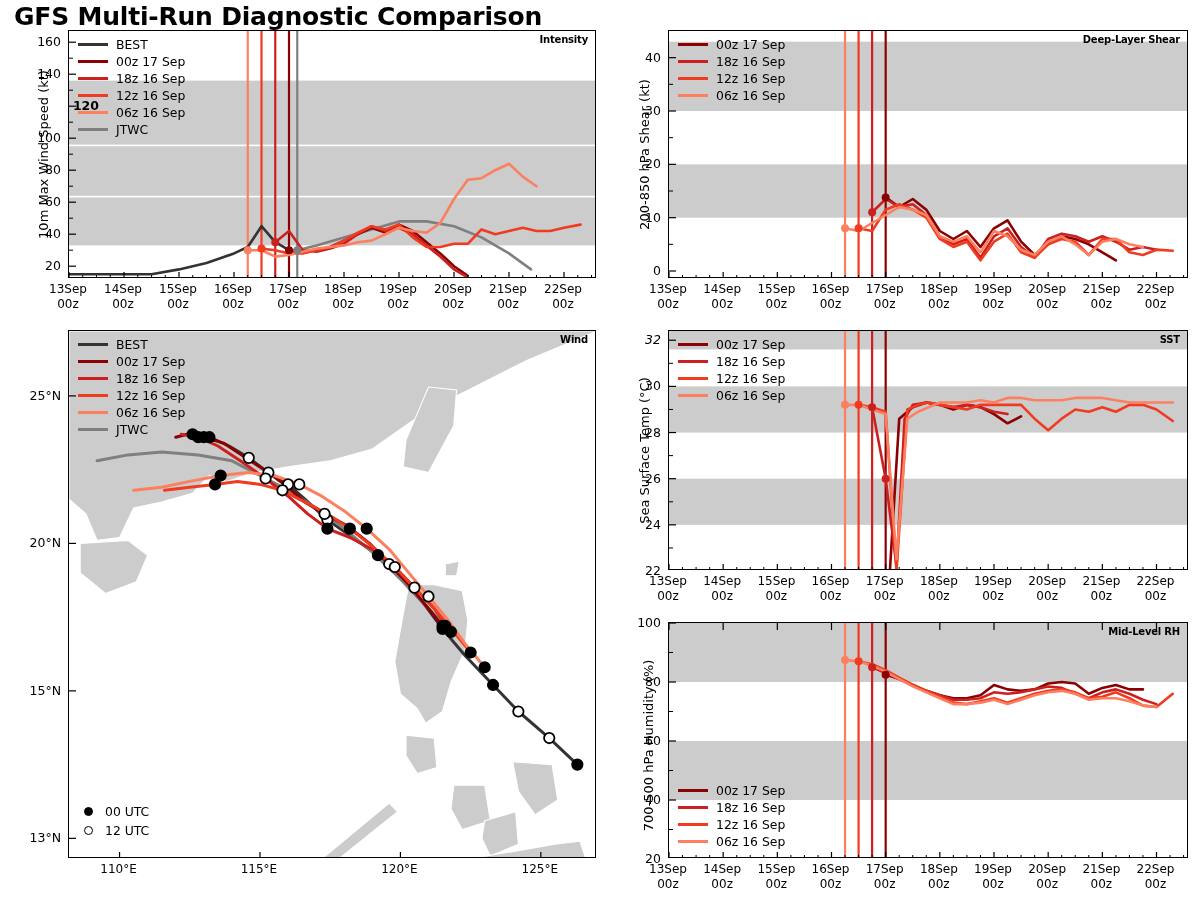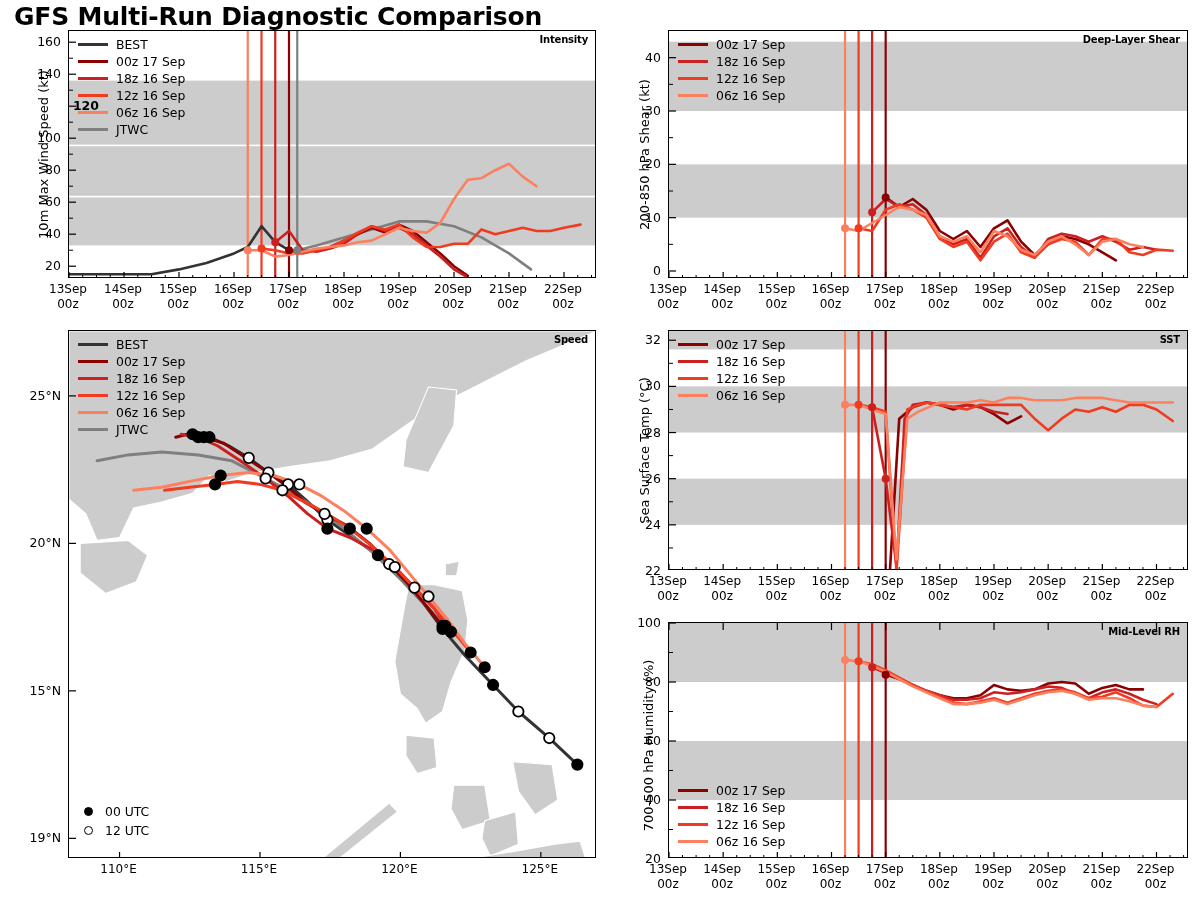--- a/index.html
+++ b/index.html
@@ -299,21 +299,21 @@
           <line x1="0" y1="507.3519553072626" x2="7" y2="507.3519553072626" stroke="#000" stroke-width="1.2"></line>
           <line x1="0" y1="359.8659217877095" x2="7" y2="359.8659217877095" stroke="#000" stroke-width="1.2"></line>
           <line x1="0" y1="212.37988826815644" x2="7" y2="212.37988826815644" stroke="#000" stroke-width="1.2"></line>
           <line x1="0" y1="64.89385474860336" x2="7" y2="64.89385474860336" stroke="#000" stroke-width="1.2"></line>
           <line x1="50.55319148936163" y1="528" x2="50.55319148936163" y2="521" stroke="#000" stroke-width="1.2"></line>
           <line x1="190.97872340425528" y1="528" x2="190.97872340425528" y2="521" stroke="#000" stroke-width="1.2"></line>
           <line x1="331.4042553191489" y1="528" x2="331.4042553191489" y2="521" stroke="#000" stroke-width="1.2"></line>
           <line x1="471.82978723404256" y1="528" x2="471.82978723404256" y2="521" stroke="#000" stroke-width="1.2"></line>
         </svg>
     </div>
-    <div class="panel-label">Speed</div>
+    <div class="panel-label">Wind</div>
     <div class="legend" id="legend-track" style="left:10px; top:6px;">
         <div class="legend-row">
           <span class="legend-swatch" style="border-top-color: rgb(51, 51, 51);"></span>
           <span class="legend-label">BEST</span>
         </div>
         <div class="legend-row">
           <span class="legend-swatch" style="border-top-color: rgb(139, 0, 0);"></span>
           <span class="legend-label">00z 17 Sep</span>
         </div>
         <div class="legend-row">
@@ -338,21 +338,21 @@
           <span class="marker-dot filled"></span>
           <span>00 UTC</span>
         </div>
         <div class="marker-row">
           <span class="marker-dot open"></span>
           <span>12 UTC</span>
         </div>
       </div>
   </div>
   <div id="yticks-track">
-      <div class="ytick" style="right: 1139px; top: 837.352px;">19°N</div>
+      <div class="ytick" style="right: 1139px; top: 837.352px;">13°N</div>
       <div class="ytick" style="right: 1139px; top: 689.866px;">15°N</div>
       <div class="ytick" style="right: 1139px; top: 542.38px;">20°N</div>
       <div class="ytick" style="right: 1139px; top: 394.894px;">25°N</div>
     </div>
   <div id="xticks-track">
       <div class="xtick" style="left: 118.553px; top: 862px;">110°E</div>
       <div class="xtick" style="left: 258.979px; top: 862px;">115°E</div>
       <div class="xtick" style="left: 399.404px; top: 862px;">120°E</div>
       <div class="xtick" style="left: 539.83px; top: 862px;">125°E</div>
     </div>
@@ -585,21 +585,21 @@
         </div>
       </div>
   </div>
   <div class="ylabel" style="left:524px; top:443px; width:240px; transform:rotate(-90deg);">Sea Surface Temp (°C)</div>
   <div id="yticks-sst">
       <div class="ytick" style="right: 539px; top: 570px;">22</div>
       <div class="ytick" style="right: 539px; top: 523.846px;">24</div>
       <div class="ytick" style="right: 539px; top: 477.692px;">26</div>
       <div class="ytick" style="right: 539px; top: 431.538px;">28</div>
       <div class="ytick" style="right: 539px; top: 385.385px;">30</div>
-      <div class="ytick" style="right: 539px; top: 339.231px;">32</div>
+      <div class="ytick" style="right: 539px; top: 339.231px; font-style: italic;">32</div>
     </div>
   <div id="xticks-sst">
       <div class="xtick" style="left: 668px; top: 574px;">
         <div>13Sep</div>
         <div>00z</div>
       </div>
       <div class="xtick" style="left: 722.167px; top: 574px;">
         <div>14Sep</div>
         <div>00z</div>
       </div>

